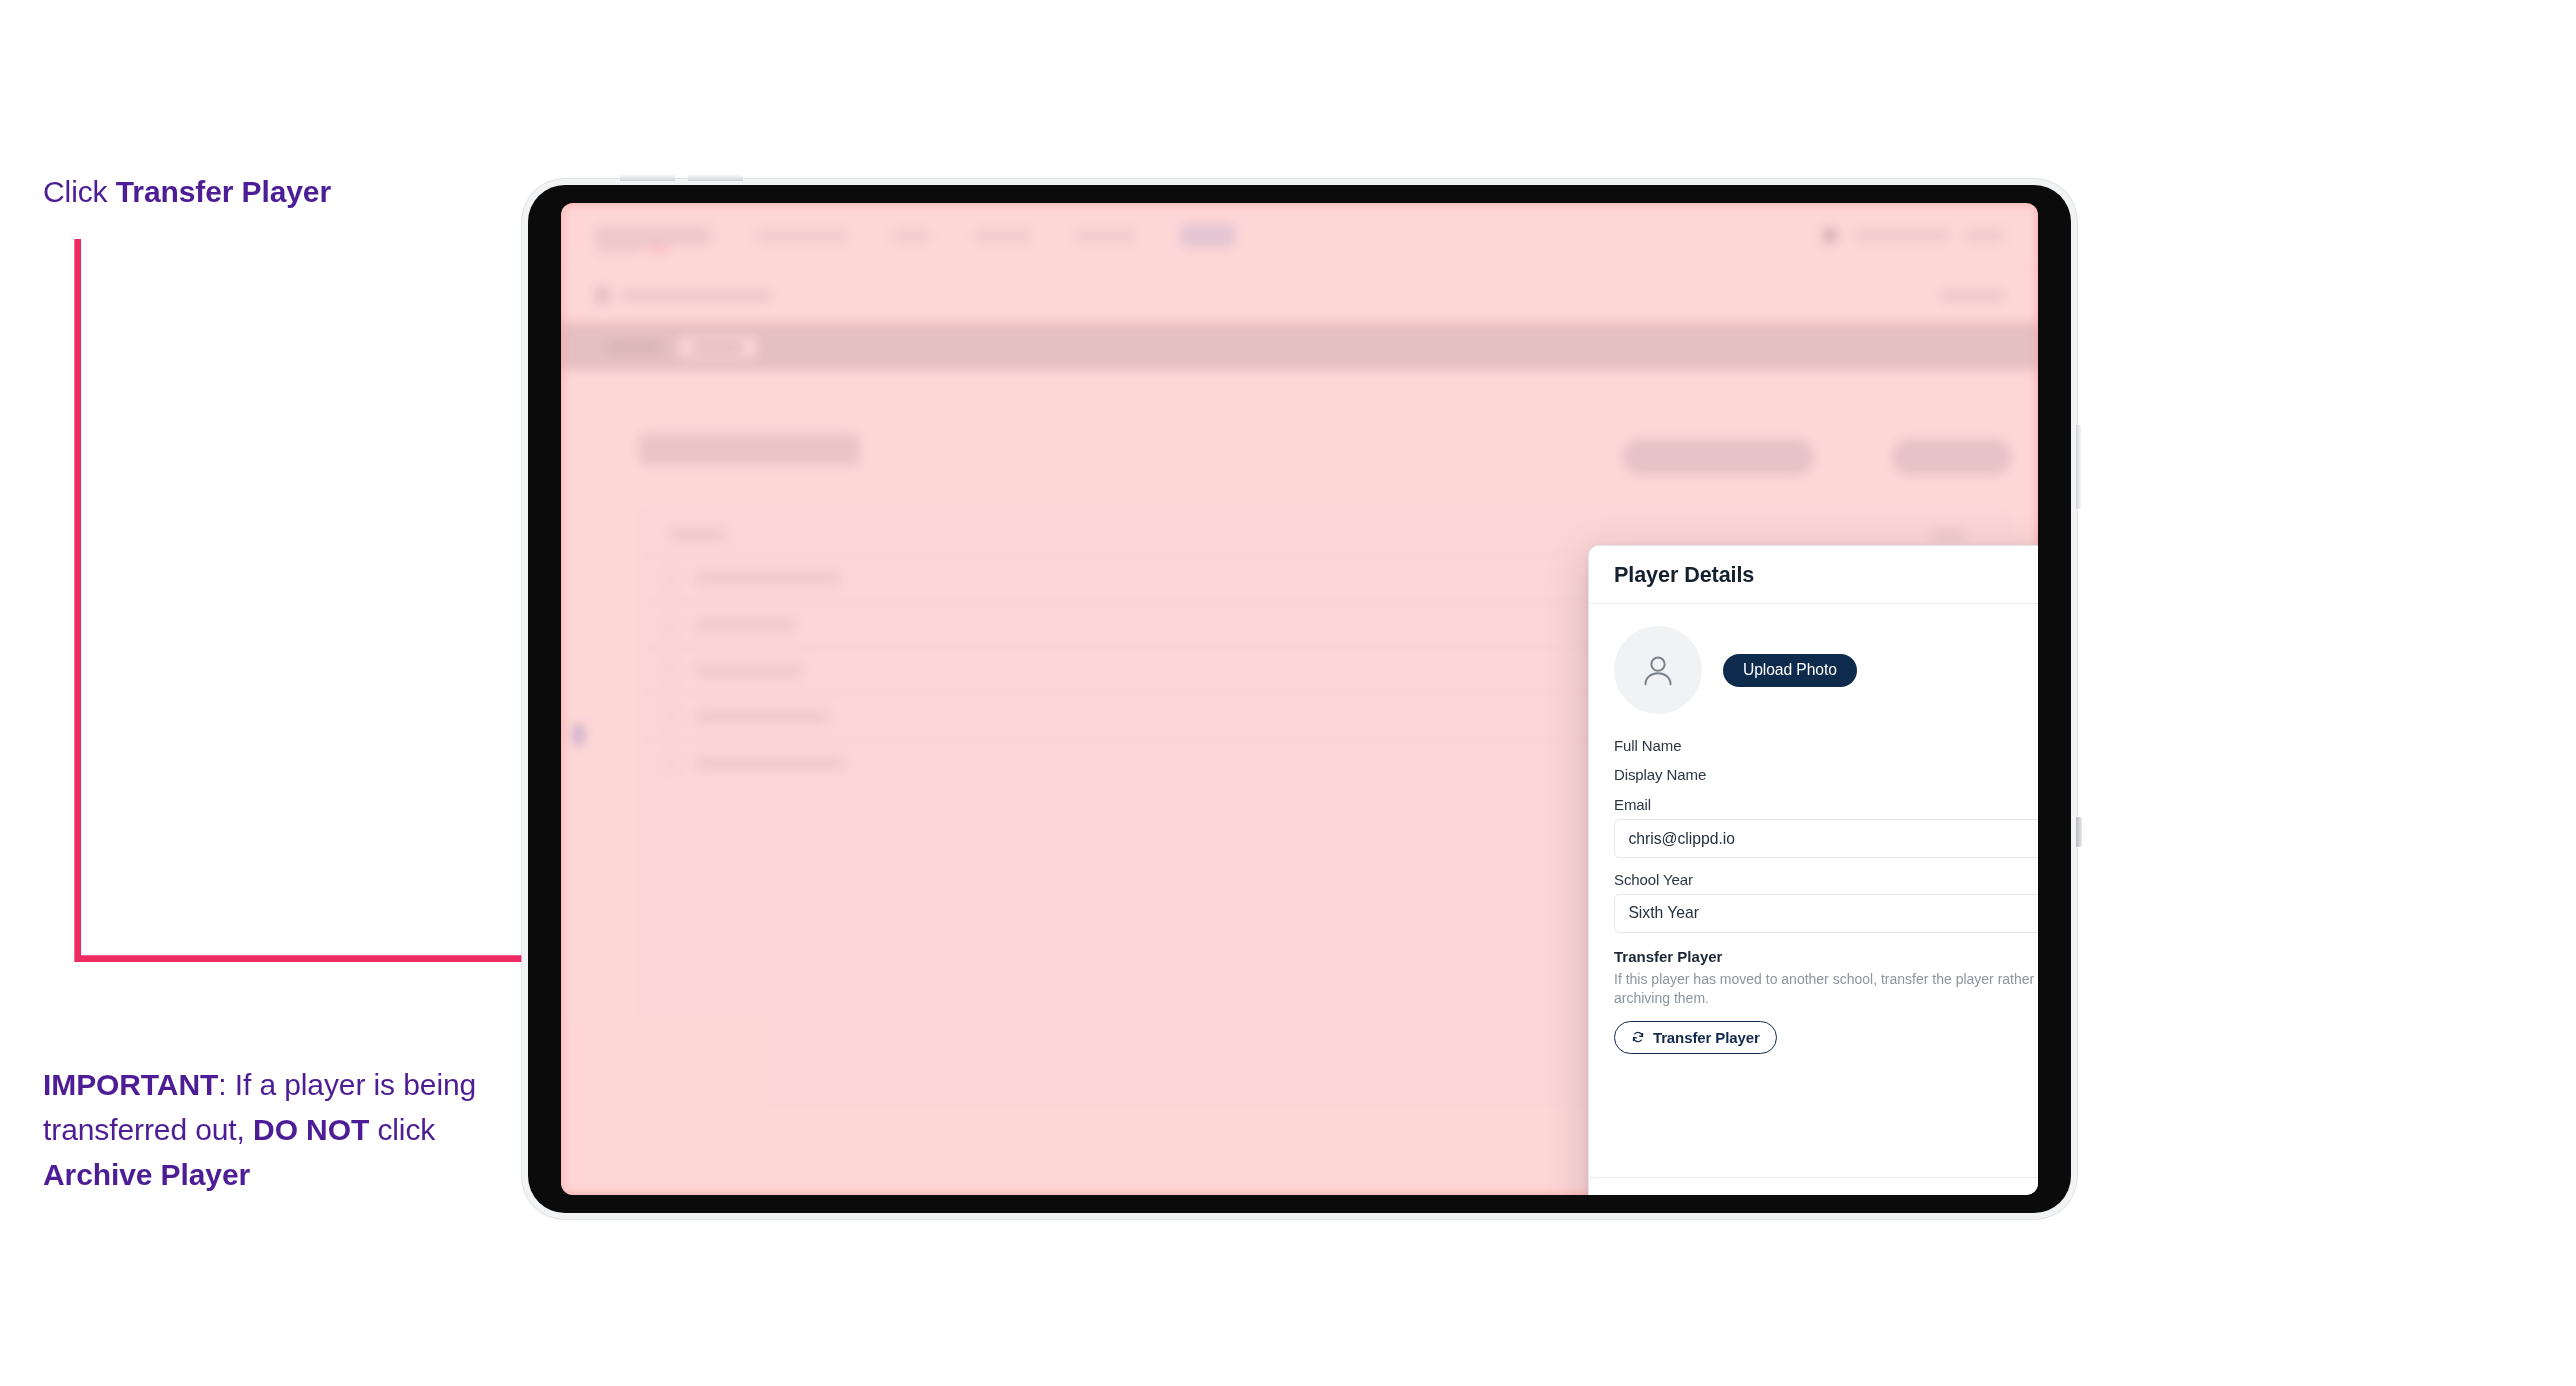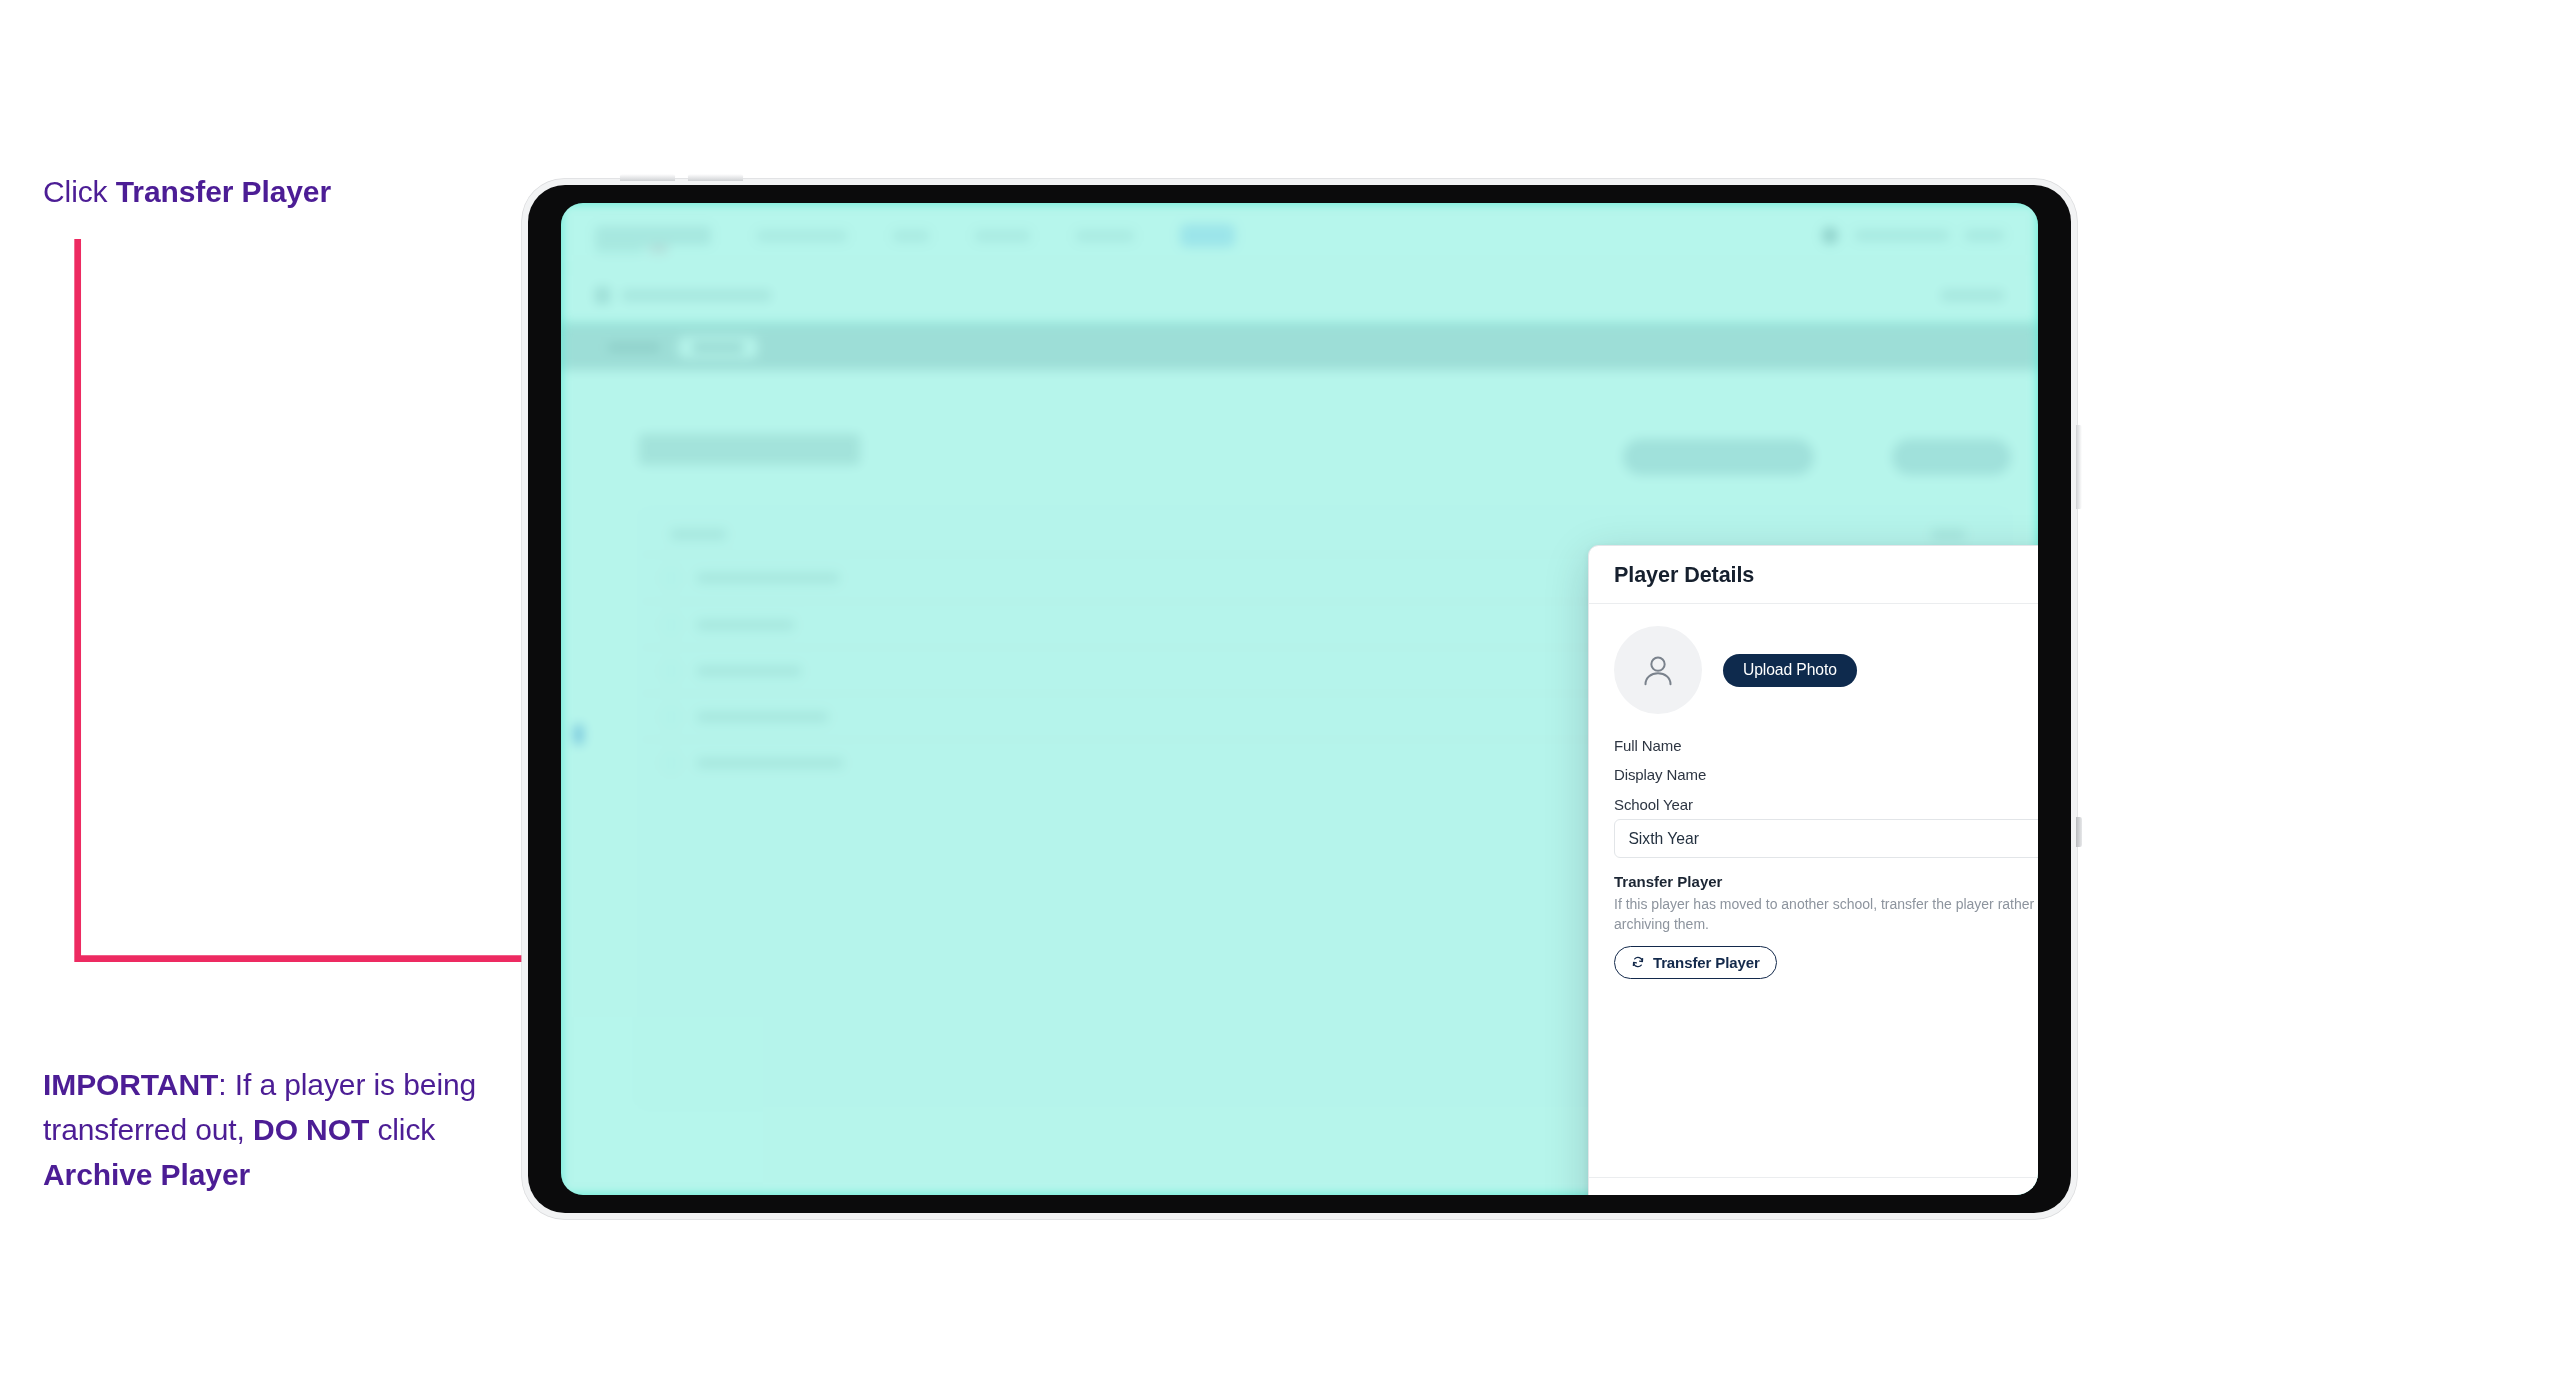--- a/index.html
+++ b/index.html
@@ -52,22 +52,22 @@
   }
   #side-btn2 {
     position: absolute; right: -5.2px; top: 638px; width: 6.7px; height: 30px;
     background: linear-gradient(90deg,#b9bbbe,#e6e7e9);
     border-radius: 0 2.2px 2.2px 0;
   }
 
   
   #screen {
     position: absolute; left: 33px; top: 18px; right: 33px; bottom: 18px;
-    background: #5eead4;
-    border-radius: 22px;
+    background: #fca5a5;
+    border-radius: 12px;
     overflow: hidden;
   }
 
   
   #bg-app {
     position: absolute; inset: 0;
     filter: blur(5.2px);
     opacity: 0.55;
   }
   #bg-nav {
@@ -317,20 +317,24 @@
             </div>
 
             <div class="field">
               <label class="field-label">Full Name</label>
             </div>
 
             <div class="field">
               <label class="field-label">Display Name</label>
             </div>
 
+            <div class="field">
+              <label class="field-label">Email</label>
+              <input class="field-input" type="text" value="chris@clippd.io" style="">
+            </div>
 
             <div class="field">
               <label class="field-label">School Year</label>
               <div class="select-wrap">
                 <input class="field-input" type="text" readonly="" value="Sixth Year" style="">
                 
               </div>
             </div>
 
             <div id="transfer-section">

